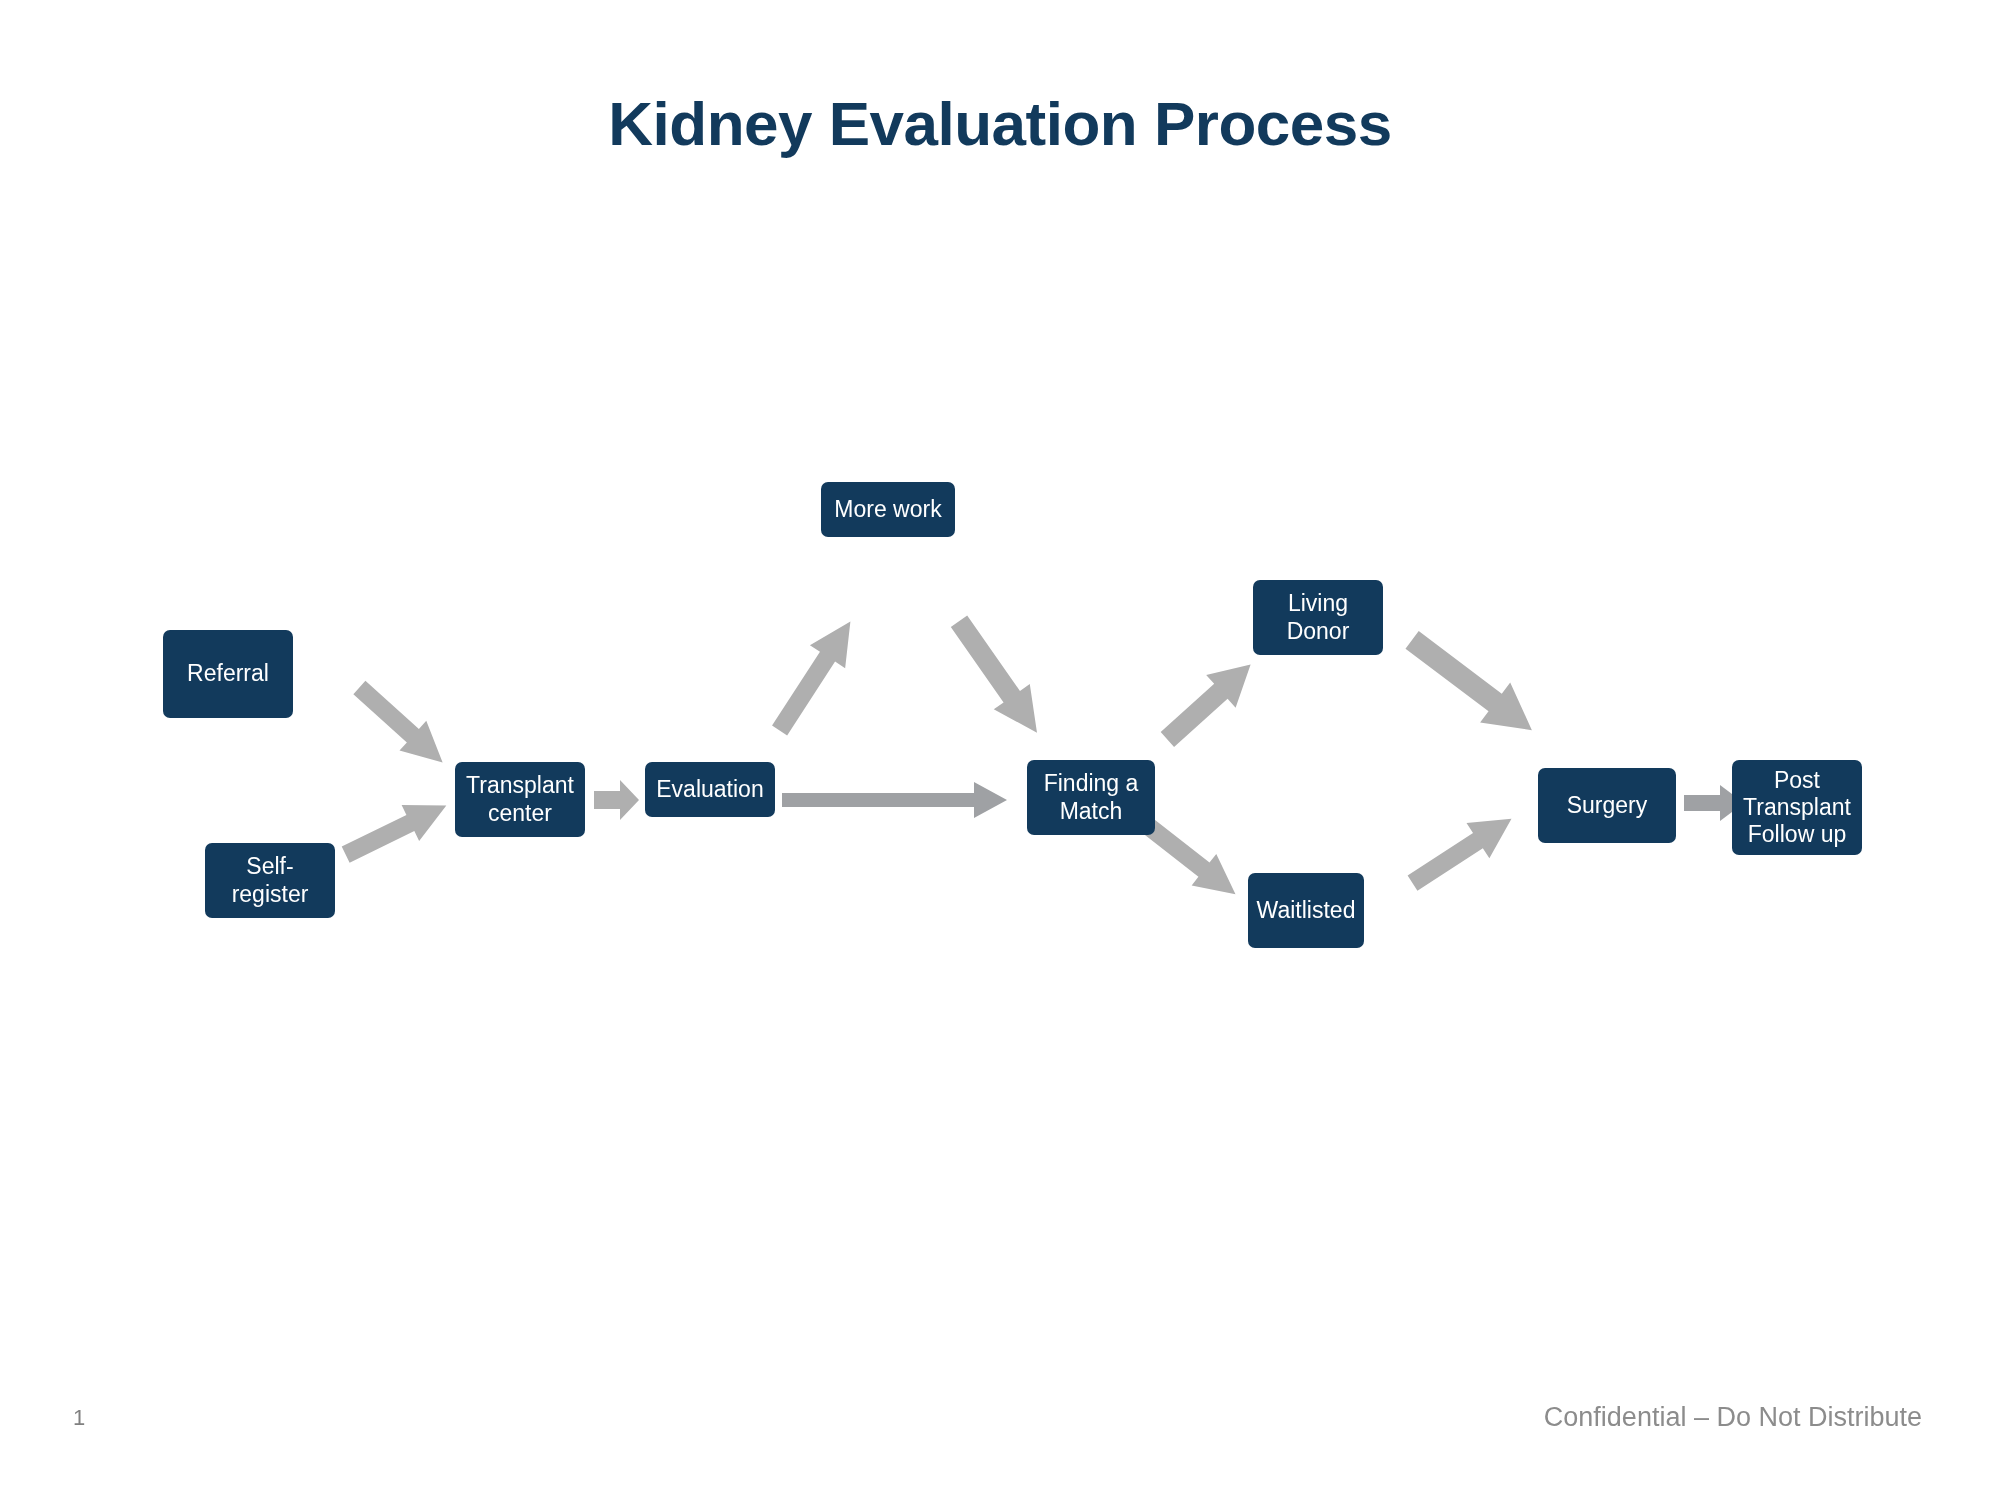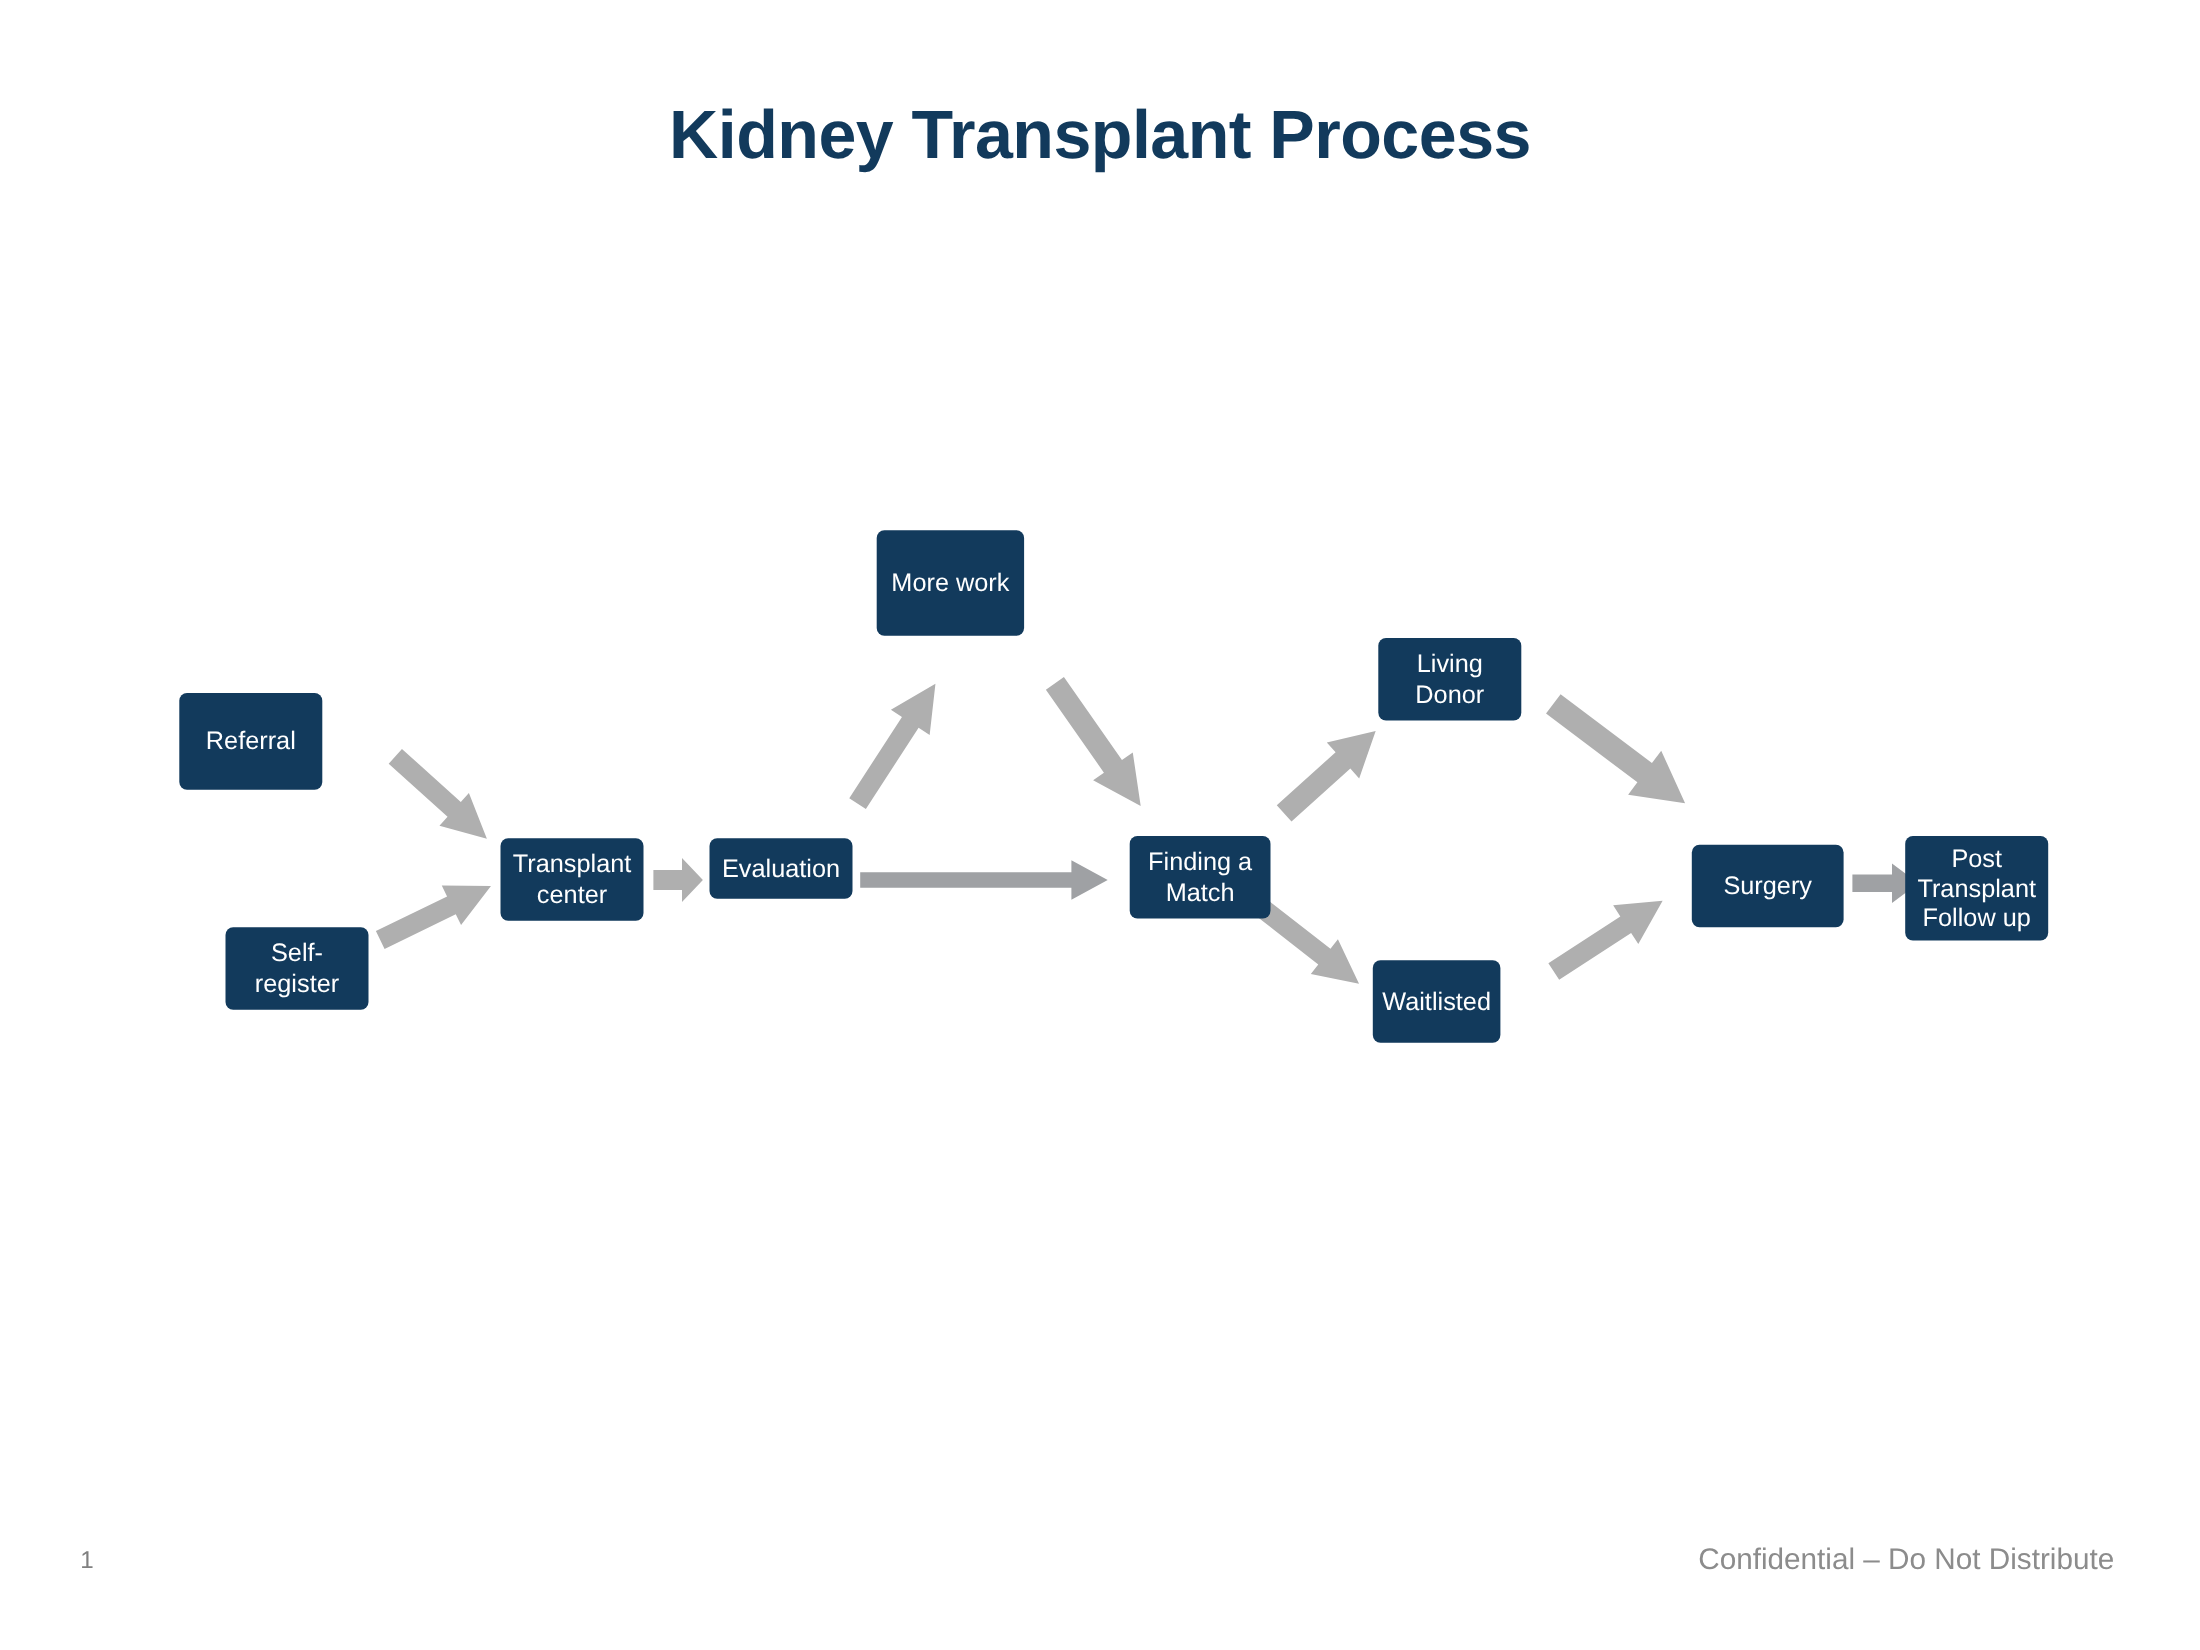--- a/index.html
+++ b/index.html
@@ -45,21 +45,21 @@
     box-sizing: border-box;
     padding: 4px 6px;
   }
   .node span { display: block; white-space: pre-line; }
 
   
   #node-referral        { left: 163px;  top: 630px;  width: 130px; height: 88px; }
   #node-self-register   { left: 205px;  top: 843px;  width: 130px; height: 75px; }
   #node-transplant      { left: 455px;  top: 762px;  width: 130px; height: 75px; }
   #node-evaluation      { left: 645px;  top: 762px;  width: 130px; height: 55px; }
-  #node-more-work       { left: 797px;  top: 482px;  width: 134px; height: 96px; }
+  #node-more-work       { left: 821px;  top: 482px;  width: 134px; height: 55px; }
   #node-finding-match   { left: 1027px; top: 760px;  width: 128px; height: 75px; }
   #node-living-donor    { left: 1253px; top: 580px;  width: 130px; height: 75px; }
   #node-waitlisted      { left: 1248px; top: 873px;  width: 116px; height: 75px; }
   #node-surgery         { left: 1538px; top: 768px;  width: 138px; height: 75px; }
   #node-post-follow-up  { left: 1732px; top: 760px;  width: 130px; height: 95px; }
 
   
   .arrow {
     position: absolute;
     transform-origin: 50% 50%;
@@ -81,21 +81,21 @@
     font-size: 27px;
     color: #8c8c8c;
     white-space: nowrap;
   }
 </style>
 </head>
 <body>
 
 <div id="slide">
 
-  <div id="title">Kidney Transplant Process</div>
+  <div id="title">Kidney Evaluation Process</div>
 
   <div class="arrow" style="left:345px; top:705px; transform: rotate(42deg);">
     <svg width="112" height="40" viewBox="0 0 112 40">
       <polygon points="0,11 72,11 72,0 112,20 72,40 72,29 0,29" fill="#AFAFAF"></polygon>
     </svg>
   </div>
 
   <div class="arrow" style="left:340px; top:810px; transform: rotate(-26deg);">
     <svg width="112" height="40" viewBox="0 0 112 40">
       <polygon points="0,11 72,11 72,0 112,20 72,40 72,29 0,29" fill="#AFAFAF"></polygon>

